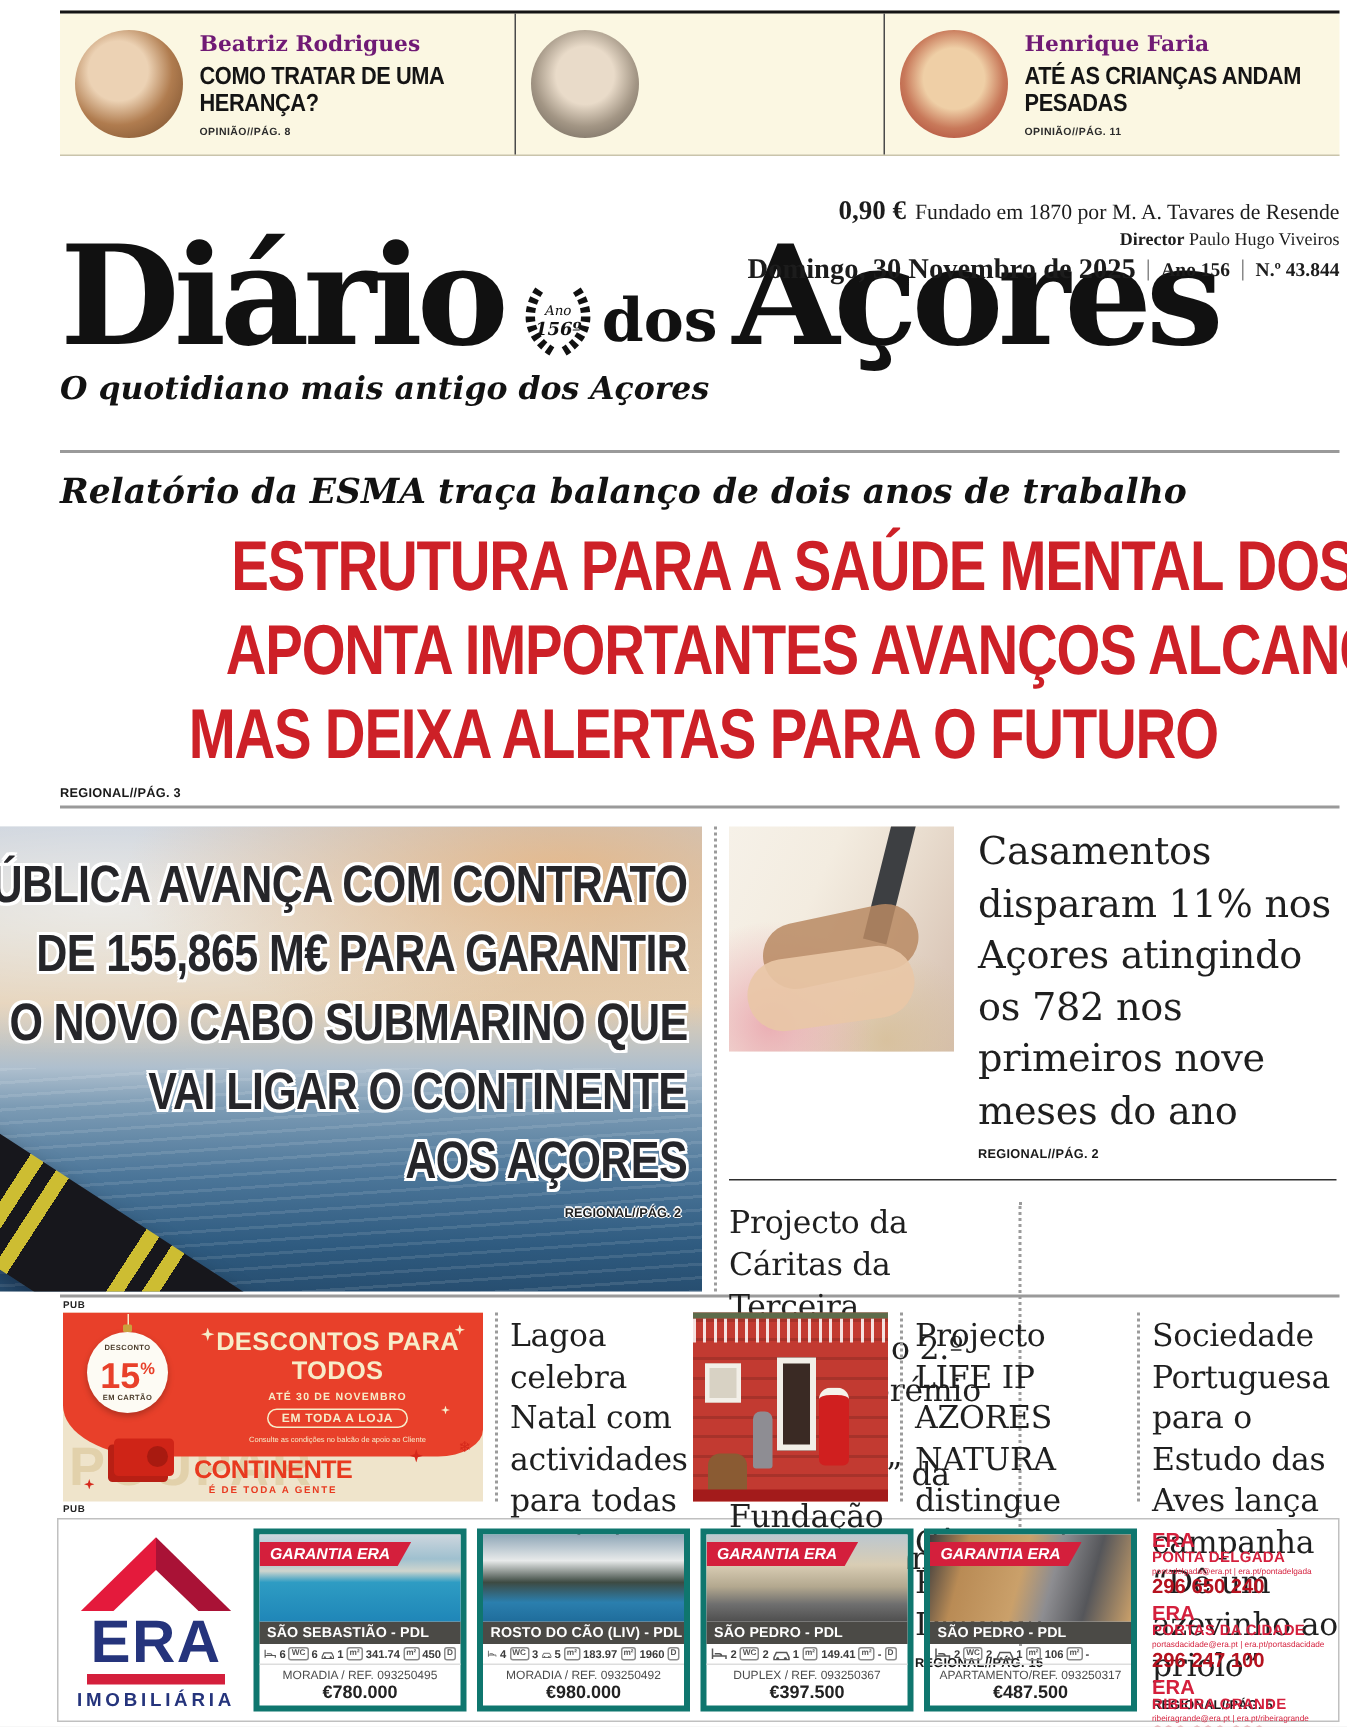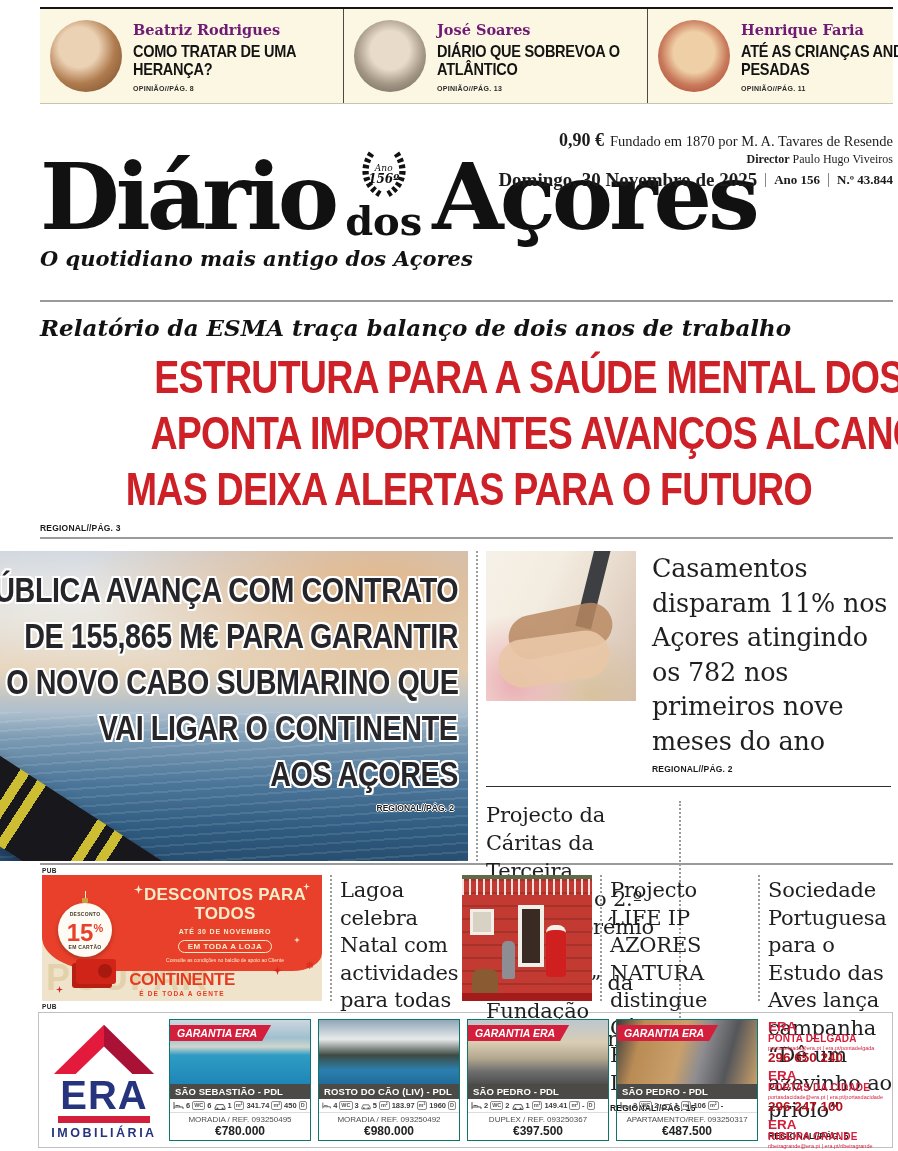--- a/index.html
+++ b/index.html
@@ -26,21 +26,21 @@
   .mast-info { position: absolute; top: 2px; right: 0; text-align: right; font-family: Liberation Serif, serif; color: #1c1c1c; z-index: 3; }
   .mi-line1 { font-size: 14.5px; }
   .mi-line1 .price { font-weight: 700; font-size: 18px; margin-right: 6px; }
   .mi-line2 { font-size: 12px; margin-top: 1px; }
   .mi-line3 { margin-top: 2px; display: flex; align-items: center; justify-content: center; gap: 8px; }
   .mi-date { font-size: 19px; font-weight: 700; }
   .mi-ed { font-size: 13px; font-weight: 700; }
   .vsep { display: inline-block; width: 1px; height: 14px; background: #888; }
   .logo-row { display: flex; align-items: flex-end; gap: 10px; margin-top: 24px; height: 112px; }
   .logo-big { font-family: "DejaVu Serif", serif; font-weight: 700; font-size: 92px; line-height: 86px; letter-spacing: -4px; color: #111; }
-  .logo-mid { display: flex; flex-direction: column; align-items: center; gap: 2px; }
+  .logo-mid { display: flex; flex-direction: row; align-items: center; gap: 2px; }
   .laurel { position: relative; width: 54px; height: 52px; display: block; }
   .laurel-text { position: absolute; inset: 0; display: flex; flex-direction: column; align-items: center; justify-content: center; font-family: "DejaVu Serif", serif; font-style: italic; color: #111; }
   .laurel-a { font-size: 9px; line-height: 9px; }
   .laurel-b { font-size: 12px; font-weight: 700; line-height: 12px; }
   .logo-dos { font-family: "DejaVu Serif", serif; font-weight: 700; font-size: 40px; line-height: 38px; color: #111; }
   .tagline { font-family: "DejaVu Serif", serif; font-style: italic; font-weight: 700; font-size: 21px; color: #121212; margin-top: 6px; }
 
   .rule { border-top: 2px solid #9a9a9a; margin: 4px 5px 0 40px; }
 
   
@@ -100,21 +100,21 @@
   .b2story .story-hl { font-size: 21px; line-height: 27.5px; }
   .st-lagoa { width: 122px; flex: 0 0 122px; }
   .st-life { width: 140px; flex: 0 0 140px; }
   .st-spea { flex: 1; }
 
   
   .cont-ad { position: relative; width: 280px; flex: 0 0 280px; background: #efe4cb; overflow: hidden; }
   .cont-watermark { position: absolute; bottom: 2px; left: 4px; font-size: 36px; font-weight: 700; letter-spacing: 2px; color: #e2d1ab; z-index: 0; }
   .cont-red { position: absolute; top: 0; left: 0; right: 0; height: 96px; background: #e8402a; z-index: 1;
     border-radius: 0 0 30px 60px / 0 0 18px 34px; }
-  .cont-orn { position: absolute; top: 28px; left: 16px; width: 54px; height: 54px; border-radius: 50%; background: #fdfbf4; z-index: 2;
+  .cont-orn { position: absolute; top: 13px; left: 16px; width: 54px; height: 54px; border-radius: 50%; background: #fdfbf4; z-index: 2;
     display: flex; flex-direction: column; align-items: center; justify-content: center; box-shadow: 0 2px 4px rgba(0,0,0,.25); }
   .cont-orn::before { content: ""; position: absolute; top: -12px; left: 50%; width: 1px; height: 12px; background: #f7ecc9; }
   .cont-orn::after { content: ""; position: absolute; top: -5px; left: 50%; margin-left: -3px; width: 6px; height: 5px; background: #c9a13d; border-radius: 1px; }
   .orn-small { font-size: 5px; font-weight: 700; color: #4a3b2a; letter-spacing: .3px; }
   .orn-big { font-size: 24px; font-weight: 700; line-height: 22px; color: #e8402a; }
   .orn-big sup { font-size: 11px; }
   .cont-texts { position: absolute; top: 10px; left: 96px; right: 10px; text-align: center; z-index: 2; color: #f7ecc9; }
   .cont-headline { font-size: 17px; line-height: 19px; font-weight: 700; letter-spacing: .2px; }
   .cont-until { font-size: 7px; font-weight: 700; letter-spacing: .8px; margin-top: 5px; }
   .cont-pill { display: inline-block; border: 1px solid #f7ecc9; border-radius: 9px; padding: 1px 9px; font-size: 8px; font-weight: 700; letter-spacing: .5px; margin-top: 4px; }
@@ -141,21 +141,21 @@
   .santa-photo .child { position: absolute; top: 62px; left: 40px; width: 13px; height: 38px; border-radius: 5px 5px 2px 2px; background: #8e8d93; }
   .santa-photo .deer { position: absolute; bottom: 2px; left: 10px; width: 26px; height: 30px; border-radius: 8px 8px 4px 4px; background: #8a5b33; }
   .santa-photo .carpet { position: absolute; bottom: 0; left: 0; right: 0; height: 8px; background: #a31b1b; }
 
   
   .era-ad { display: flex; gap: 7px; margin: 2px 5px 0 38px; height: 136px; border: 1px solid #c0c0c0; background: #fff; padding: 6px 7px; }
   .era-logo { width: 116px; flex: 0 0 116px; display: flex; flex-direction: column; align-items: center; justify-content: center; }
   .era-word { font-size: 40px; line-height: 38px; font-weight: 700; color: #25347c; letter-spacing: 1px; }
   .era-bar { width: 92px; height: 7px; background: #d41f3c; margin: 2px 0 3px; }
   .era-sub { font-size: 12.5px; font-weight: 700; color: #25347c; letter-spacing: 2.5px; }
-  .era-card { position: relative; width: 142px; flex: 0 0 142px; display: flex; flex-direction: column; border: 1px solid #0f766e; }
+  .era-card { position: relative; width: 142px; flex: 0 0 142px; display: flex; flex-direction: column; border: 4px solid #0f766e; }
   .era-photo { position: relative; height: 70px; overflow: hidden; }
   .ph1 { background: linear-gradient(180deg, #cdd6de 0%, #9fc0cf 28%, #cfd5ce 42%, #2e9cc3 55%, #1f86b8 100%); }
   .ph2 { background: linear-gradient(180deg, #8fa7b8 0%, #e8eaea 30%, #3d4a42 55%, #2b7fae 78%, #1f6d9c 100%); }
   .ph3 { background: linear-gradient(180deg, #bcc7cf 0%, #d9cdb4 35%, #b3a88f 60%, #6f6f6f 80%, #4f4f4f 100%); }
   .ph4 { background: linear-gradient(105deg, #3c3c3e 0%, #b98b55 18%, #caa06a 45%, #8d8d91 60%, #55565a 78%, #caa06a 100%); }
   .era-ribbon { position: absolute; top: 5px; left: 0; background: #d41f3c; color: #fff; font-style: italic; font-weight: 700;
     font-size: 10.5px; padding: 2px 14px 2px 7px; clip-path: polygon(0 0, 100% 0, calc(100% - 9px) 100%, 0 100%); }
   .era-loc { background: #4b4a46; color: #fff; font-weight: 700; font-size: 9.5px; padding: 2px 5px; letter-spacing: .1px; white-space: nowrap; }
   .era-icons { display: flex; align-items: center; gap: 2px; padding: 2px 3px; font-size: 7.5px; font-weight: 700; color: #3b3b3b; border-bottom: 1px solid #ddd; white-space: nowrap; }
   .ibox { display: inline-block; border: 1px solid #8a8a8a; border-radius: 2px; font-size: 5.5px; font-weight: 700; padding: 0 1px; line-height: 7px; color: #555; }
@@ -179,25 +179,20 @@
     <div class="op-item">
       <div class="op-photo p1"></div>
       <div class="op-text">
         <div class="op-author">Beatriz Rodrigues</div>
         <div class="op-title"><span class="cond">COMO TRATAR DE UMA HERANÇA?</span></div>
         <div class="op-ref">OPINIÃO//PÁG. 8</div>
       </div>
     </div>
     <div class="op-item">
       <div class="op-photo p2"></div>
-      <div class="op-text">
-        <div class="op-author">José Soares</div>
-        <div class="op-title"><span class="cond">DIÁRIO QUE SOBREVOA O ATLÂNTICO</span></div>
-        <div class="op-ref">OPINIÃO//PÁG. 13</div>
-      </div>
     </div>
     <div class="op-item">
       <div class="op-photo p3"></div>
       <div class="op-text">
         <div class="op-author">Henrique Faria</div>
         <div class="op-title"><span class="cond">ATÉ AS CRIANÇAS ANDAM PESADAS</span></div>
         <div class="op-ref">OPINIÃO//PÁG. 11</div>
       </div>
     </div>
   </header>

